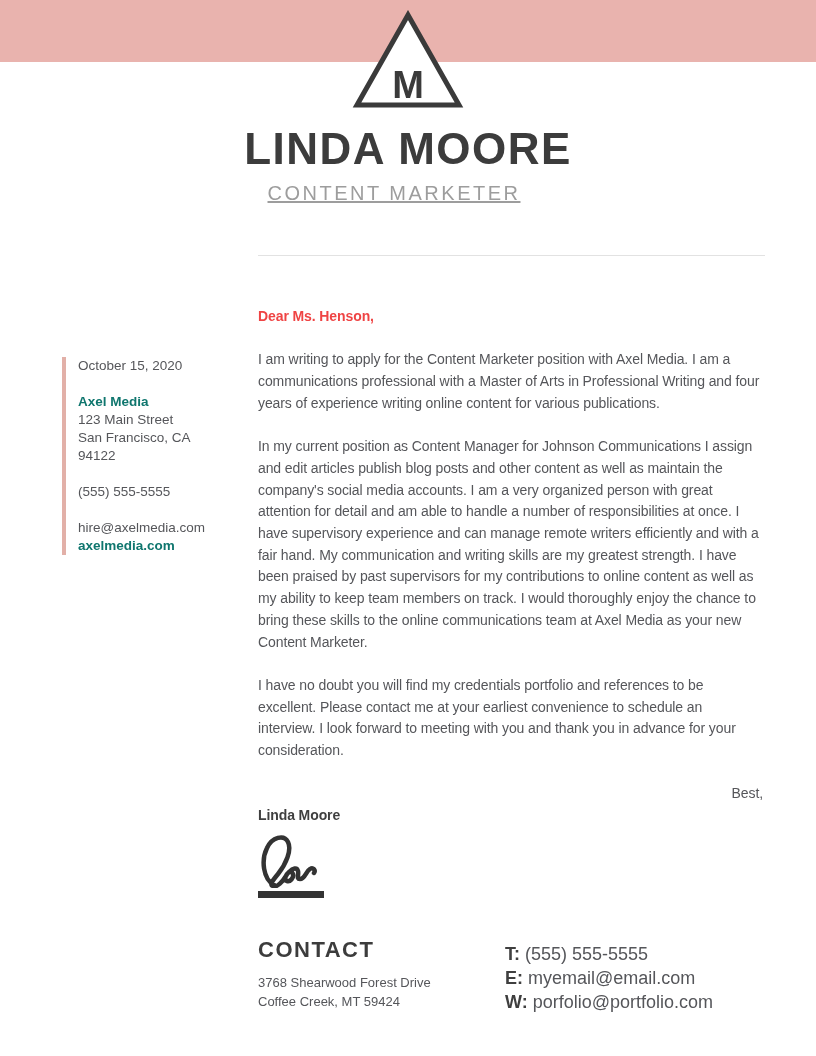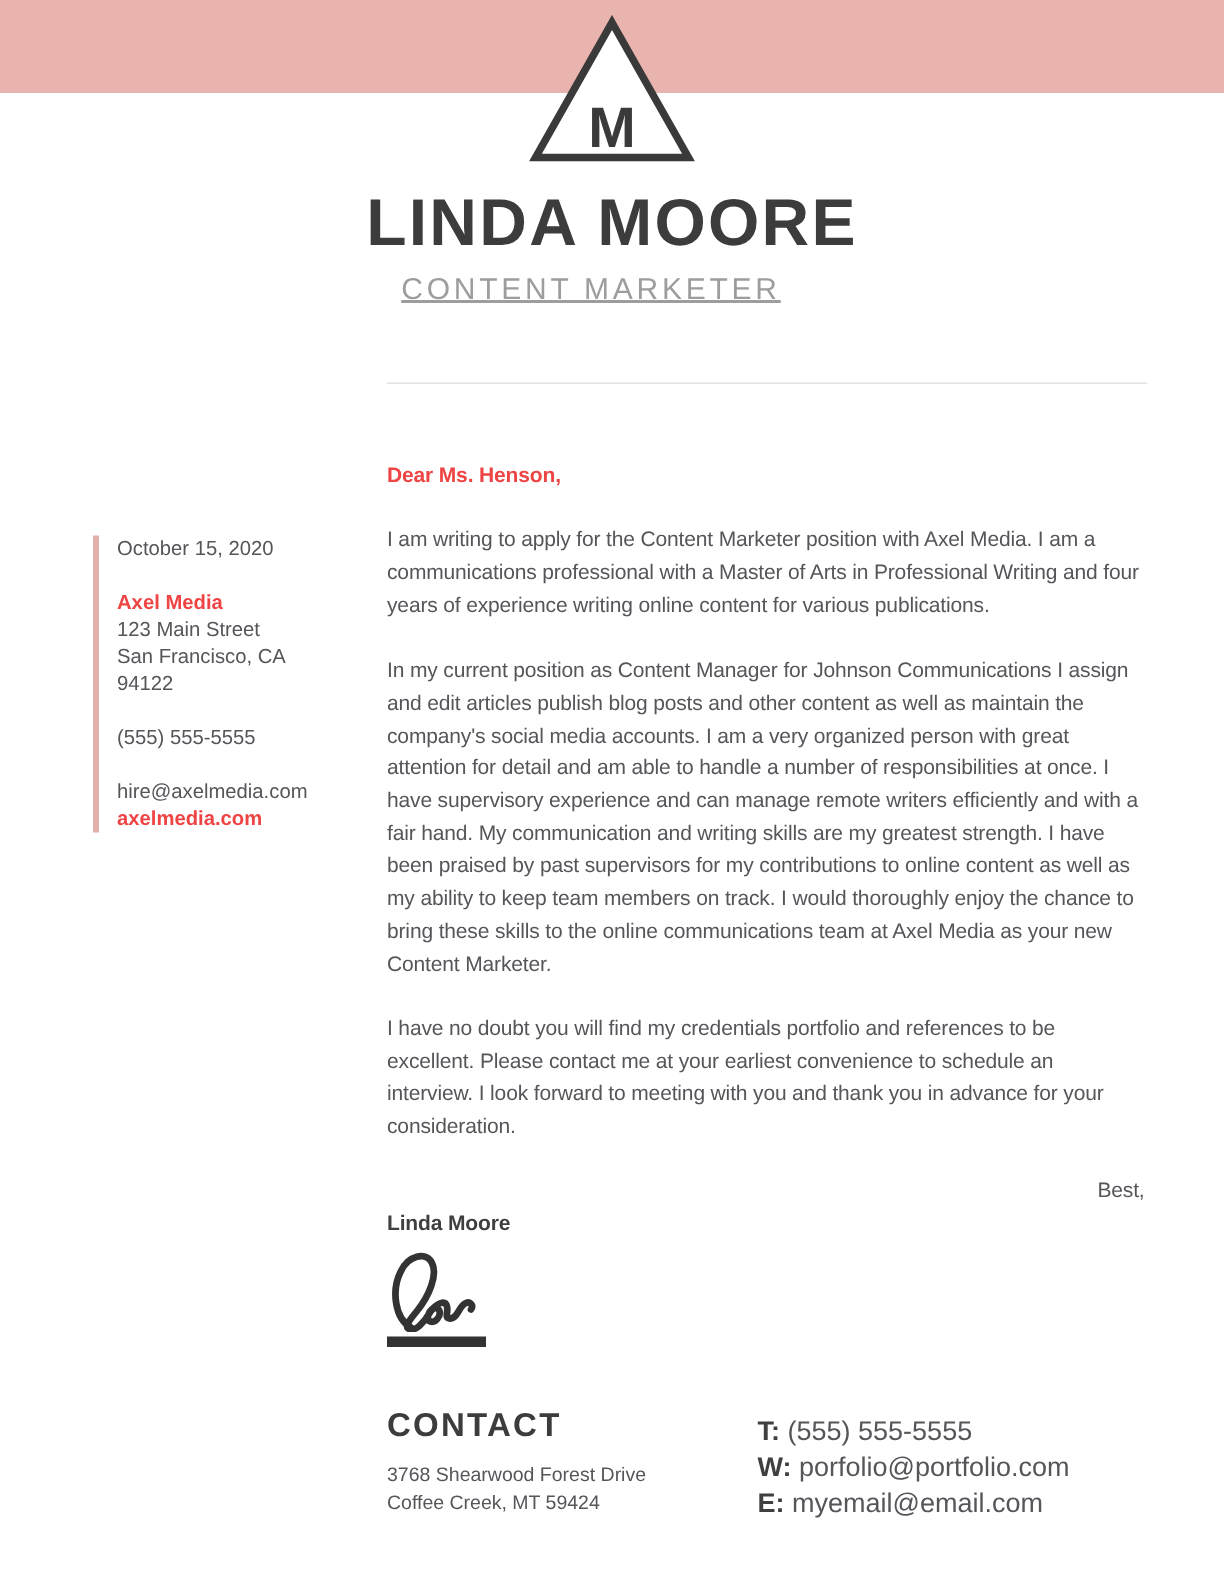--- a/index.html
+++ b/index.html
@@ -47,21 +47,21 @@
     border-top:1px solid var(--divider-color);
   }
   
   .sidebar{
     position:absolute;top:310px;left:62px;width:185px;
     border-left:4px solid var(--accent-bar);
     padding-left:12px;
     font-size:13.5px;line-height:18px;color:var(--body-color);margin-top:47px;
   }
   .sidebar .gap{height:18px;}
-  .sidebar .strong{font-weight:bold;color:#ef4444;}
+  .sidebar .strong{font-weight:bold;color:#0f766e;}
   
   .main{
     position:absolute;top:306px;left:258px;width:505px;
     font-size:14px;line-height:21.7px;
     letter-spacing:-0.1px;
     color:var(--body-color);
   }
   .main .salutation{font-weight:bold;color:#ef4444;}
   .main p.para{margin-top:21.7px;}
   .main .closing{margin-top:21.7px;text-align:right;}
@@ -131,18 +131,18 @@
   <div class="contact">
     <div class="contact-left">
       <div class="contact-heading">CONTACT</div>
       <div class="contact-address">
         <div>3768 Shearwood Forest Drive</div>
         <div>Coffee Creek, MT 59424</div>
       </div>
     </div>
     <div class="contact-right">
       <div><span class="lbl">T:</span> <span>(555) 555-5555</span></div>
+      <div><span class="lbl">E:</span> <span>myemail@email.com</span></div>
       <div><span class="lbl">W:</span> <span>porfolio@portfolio.com</span></div>
-      <div><span class="lbl">E:</span> <span>myemail@email.com</span></div>
     </div>
   </div>
 
 </div>
 
 </body></html>

